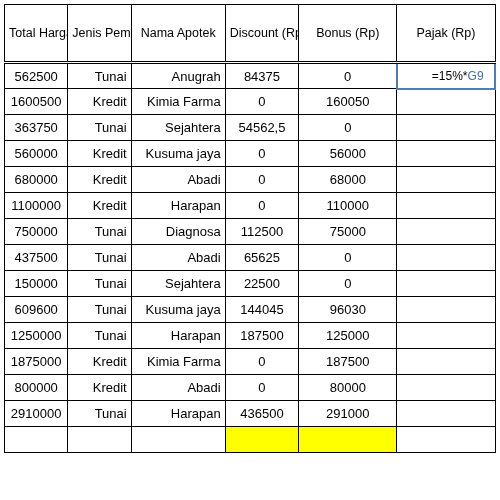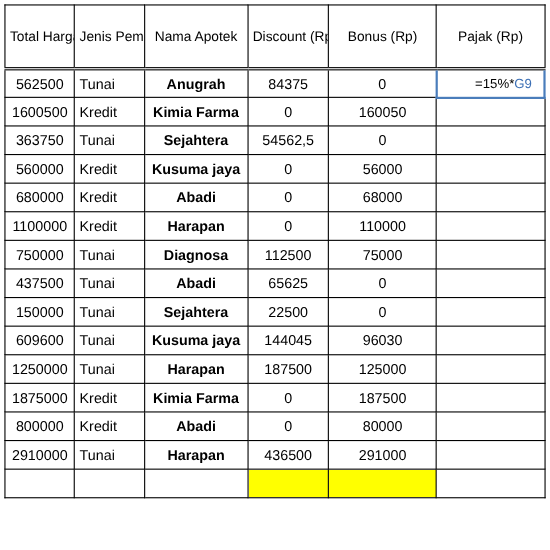--- a/index.html
+++ b/index.html
@@ -30,22 +30,22 @@
       height: 58px;
       border-bottom: 3px double #000;
     }
     .col-total { width: 62px; }
     .col-jenis { width: 62px; }
     .col-nama { width: 92px; }
     .col-discount { width: 72px; }
     .col-bonus { width: 96px; }
     .col-pajak { width: 96px; }
     .num { text-align: center; }
-    .center { text-align: left; }
-    .left { text-align: center; font-weight: bold; }
+    .center { text-align: right; }
+    .left { text-align: right; }
     .formula-cell {
       border: 2px solid #4a7dbb;
       background: #fff;
       text-align: left;
       padding-left: 2px;
       font-size: 12px;
     }
     .formula-text { color: #000; margin-left: 32px; }
     .formula-ref { color: #3b6fb5; }
     .yellow { background: #ffff00; }

